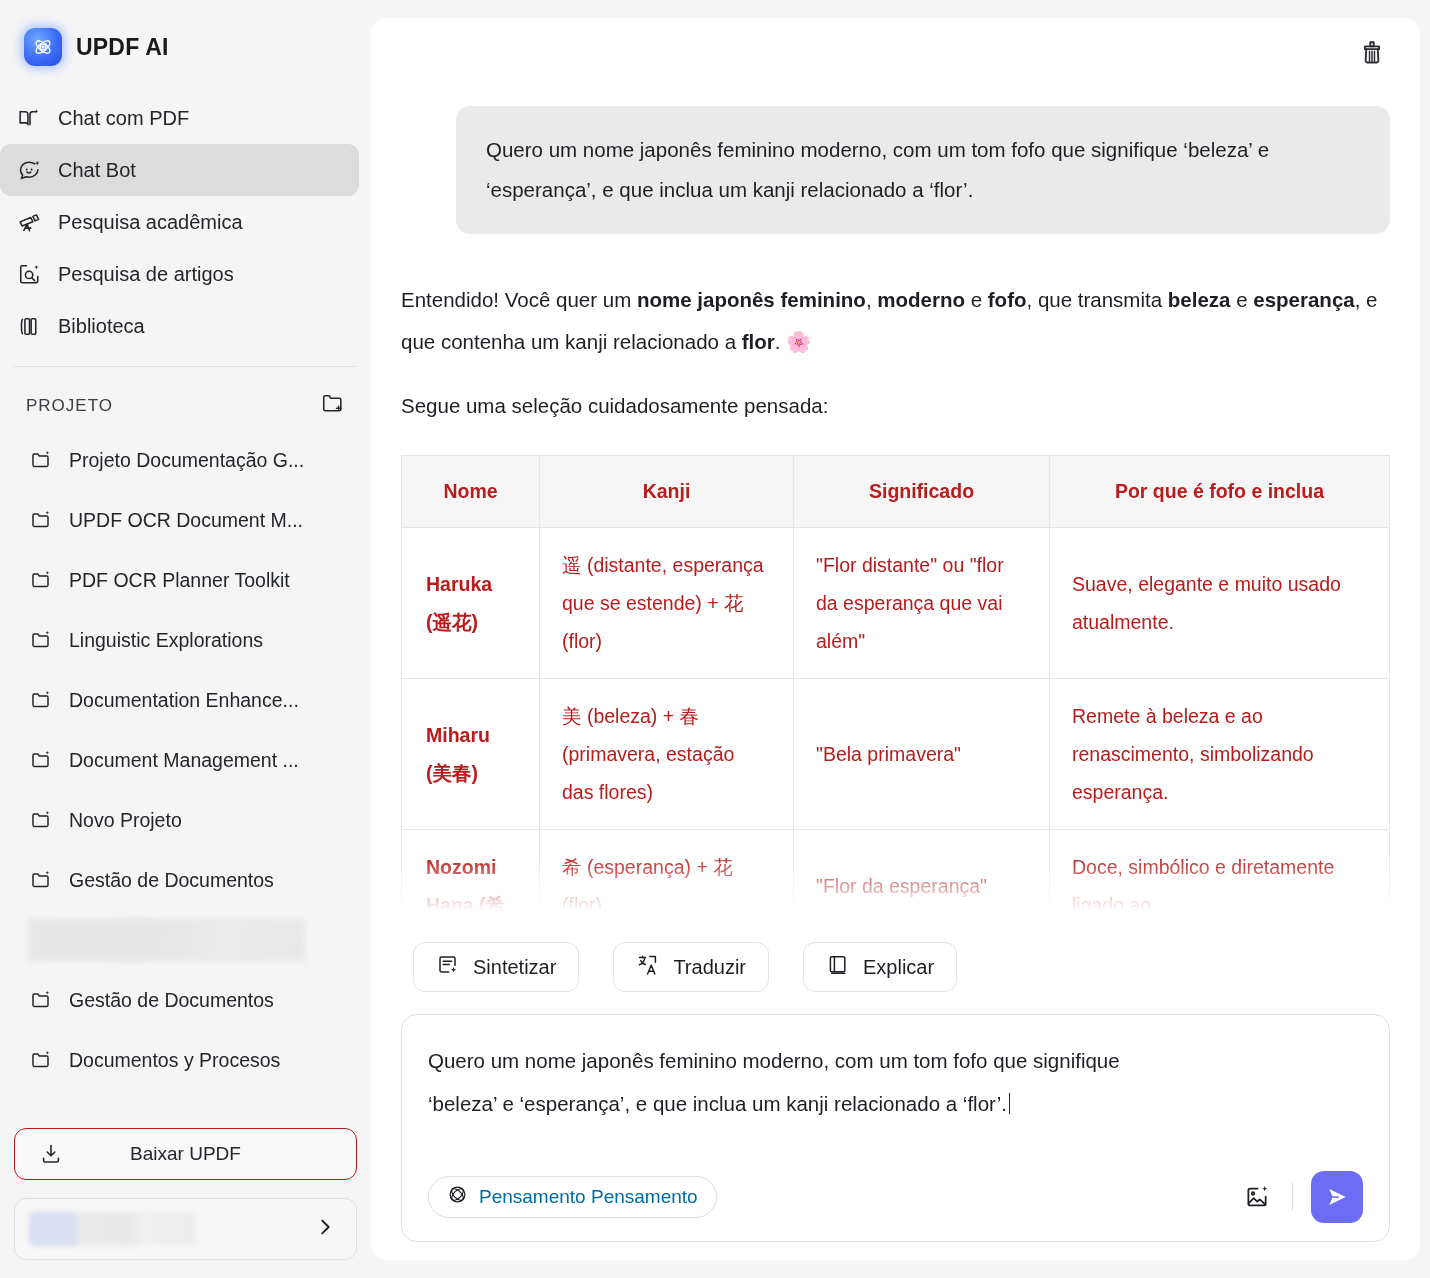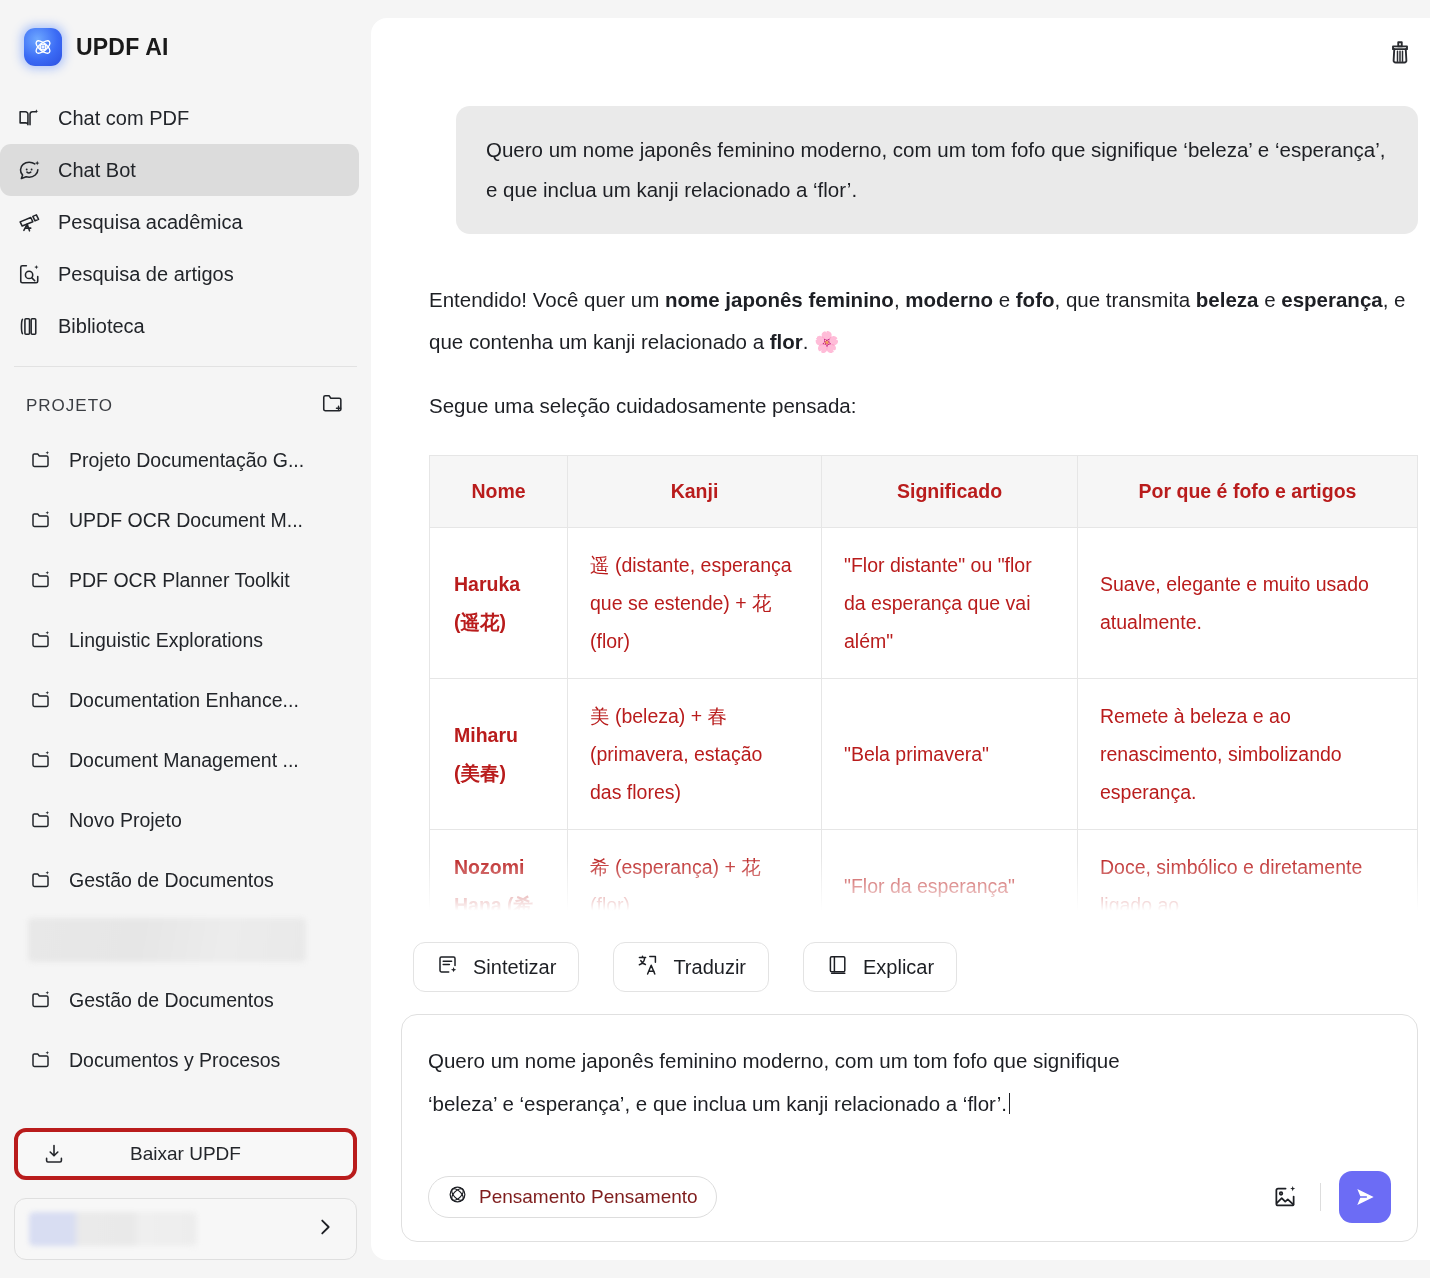--- a/index.html
+++ b/index.html
@@ -58,21 +58,21 @@
   .proj-ico { width: 25px; height: 25px; flex: 0 0 25px; display:flex; align-items:center; justify-content:center; }
   .redacted-row { height: 60px; display: flex; align-items: center; padding: 0 16px; }
   .redacted-bar {
     height: 44px; width: 278px; border-radius: 5px;
     background: linear-gradient(100deg,#E8E8E8 0%, #E6E6E6 40%, #ECECEC 70%, #E9E9E9 100%);
     filter: blur(2.5px);
   }
 
   .side-bottom { padding: 0 14px 18px 14px; background: #F5F5F5; }
   .baixar {
-    height: 52px; border: 4px solid #b91c1c; border-radius: 12px; background: #F8F8F8;
+    height: 52px; border: 1px solid #b91c1c; border-radius: 12px; background: #F8F8F8;
     display: flex; align-items: center; justify-content: center; gap: 14px;
     font-size: 19px; color: #24262B; cursor: pointer; position: relative;
   }
   .baixar .dl-ico { position: absolute; left: 24px; width: 24px; height: 24px; }
   .profile {
     margin-top: 18px; height: 62px; border: 1px solid #DFDFDF; border-radius: 12px;
     background: #F7F7F7; display: flex; align-items: center; justify-content: space-between;
     padding: 0 20px 0 14px; cursor: pointer;
   }
   .profile-blur {
@@ -91,21 +91,21 @@
   .broom-btn { width: 40px; height: 40px; display:flex; align-items:center; justify-content:center; cursor: pointer; }
 
   .convo { padding: 18px 30px 0 30px; height: 838px; overflow: hidden; position: relative; }
 
   .user-msg {
     margin-left: 55px;
     background: #EAEAEA; border-radius: 14px;
     padding: 24px 30px; font-size: 20.5px; line-height: 1.95; color: #1D1F24;
   }
 
-  .assistant { margin-top: 45px; font-size: 20.5px; line-height: 2.05; color: #1D1F24; margin-left: 28px; }
+  .assistant { margin-top: 45px; font-size: 20.5px; line-height: 2.05; color: #1D1F24; }
   .assistant b { font-weight: 700; }
   .assistant p + p { margin-top: 22px; }
   .flower { color: #F06292; }
 
   table.names {
     margin-top: 28px; width: 988px; border-collapse: collapse;
     border: 1px solid #E6E6E6; border-radius: 10px; table-layout: fixed;
   }
   table.names th, table.names td {
     border: 1px solid #E6E6E6; vertical-align: middle;
@@ -133,21 +133,21 @@
     margin: 22px 30px 0 30px; border: 1px solid #E0E0E0; border-radius: 16px;
     background: #FFF; padding: 24px 26px 18px 26px; height: 228px;
     display: flex; flex-direction: column; justify-content: space-between;
   }
   .composer-text { font-size: 20.5px; line-height: 2.1; color: #1D1F24; }
   .caret { display:inline-block; width:1.5px; height:21px; background:#1D1F24; vertical-align:-3px; margin-left:2px; }
   .composer-bottom { display: flex; align-items: center; justify-content: space-between; }
   .think-chip {
     display: flex; align-items: center; gap: 11px; height: 42px; padding: 0 18px;
     border: 1px solid #DDDDDD; border-radius: 21px; background: #FFF;
-    font-size: 19px; color: #7f1d1d; cursor: pointer;
+    font-size: 19px; color: #0369a1; cursor: pointer;
   }
   .composer-right { display: flex; align-items: center; gap: 18px; }
   .vdivider { width: 1px; height: 28px; background: #DDDDDD; }
   .img-btn { width: 34px; height: 34px; display:flex; align-items:center; justify-content:center; cursor: pointer; }
   .send-btn {
     width: 52px; height: 52px; border-radius: 13px; background: #6C6CF5;
     display: flex; align-items: center; justify-content: center; cursor: pointer;
   }
   .footnote { text-align: center; font-size: 18px; color: #8A8D93; padding-top: 17px; }
 </style>
@@ -396,21 +396,21 @@
                 <col class="c1">
                 <col class="c2">
                 <col class="c3">
                 <col class="c4">
               </colgroup>
             <thead>
               <tr>
                 <th>Nome</th>
                 <th>Kanji</th>
                 <th>Significado</th>
-                <th>Por que é fofo e artigos</th>
+                <th>Por que é fofo e inclua</th>
               </tr>
             </thead>
             <tbody>
               <tr>
                 <td class="c-nome">Haruka (遥花)</td>
                 <td>遥 (distante, esperança que se estende) + 花 (flor)</td>
                 <td>"Flor distante" ou "flor da esperança que vai além"</td>
                 <td>Suave, elegante e muito usado atualmente.</td>
               </tr>
               <tr>

